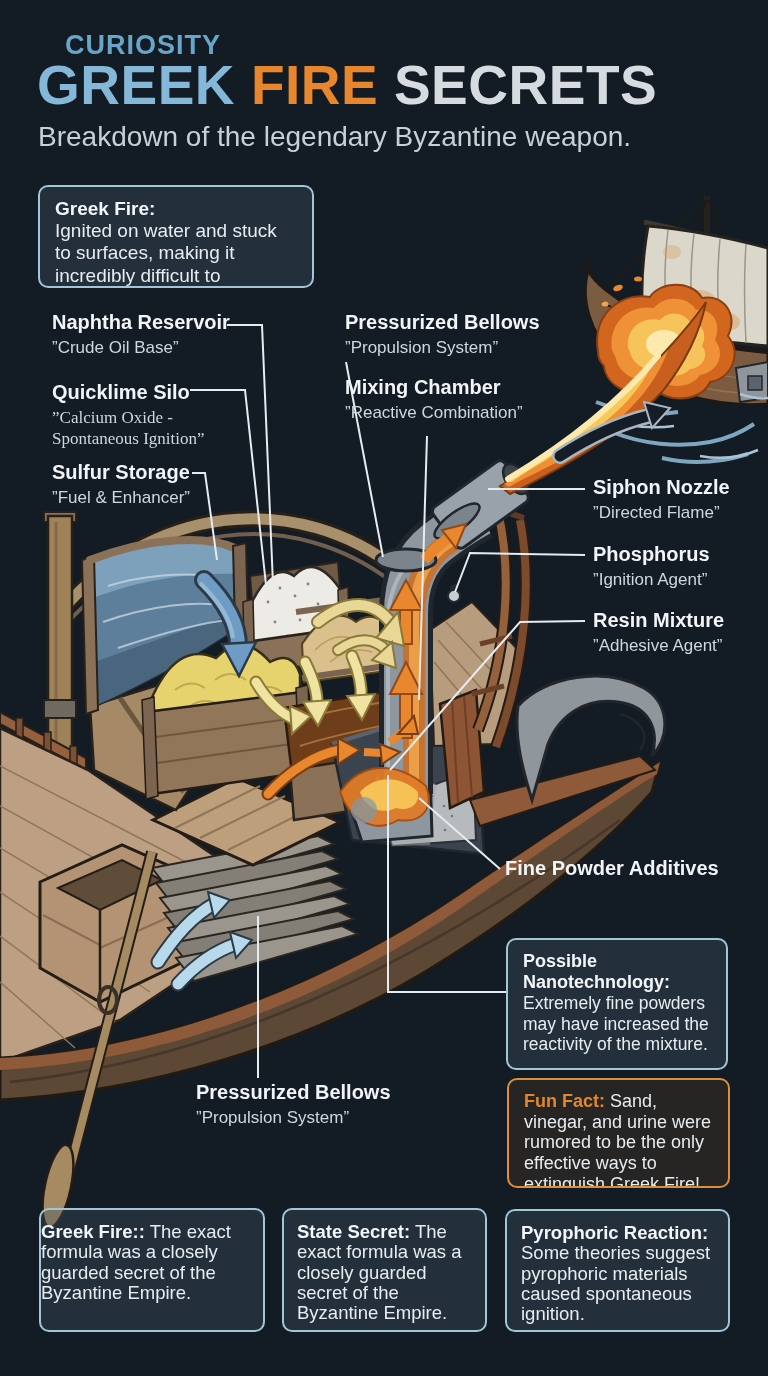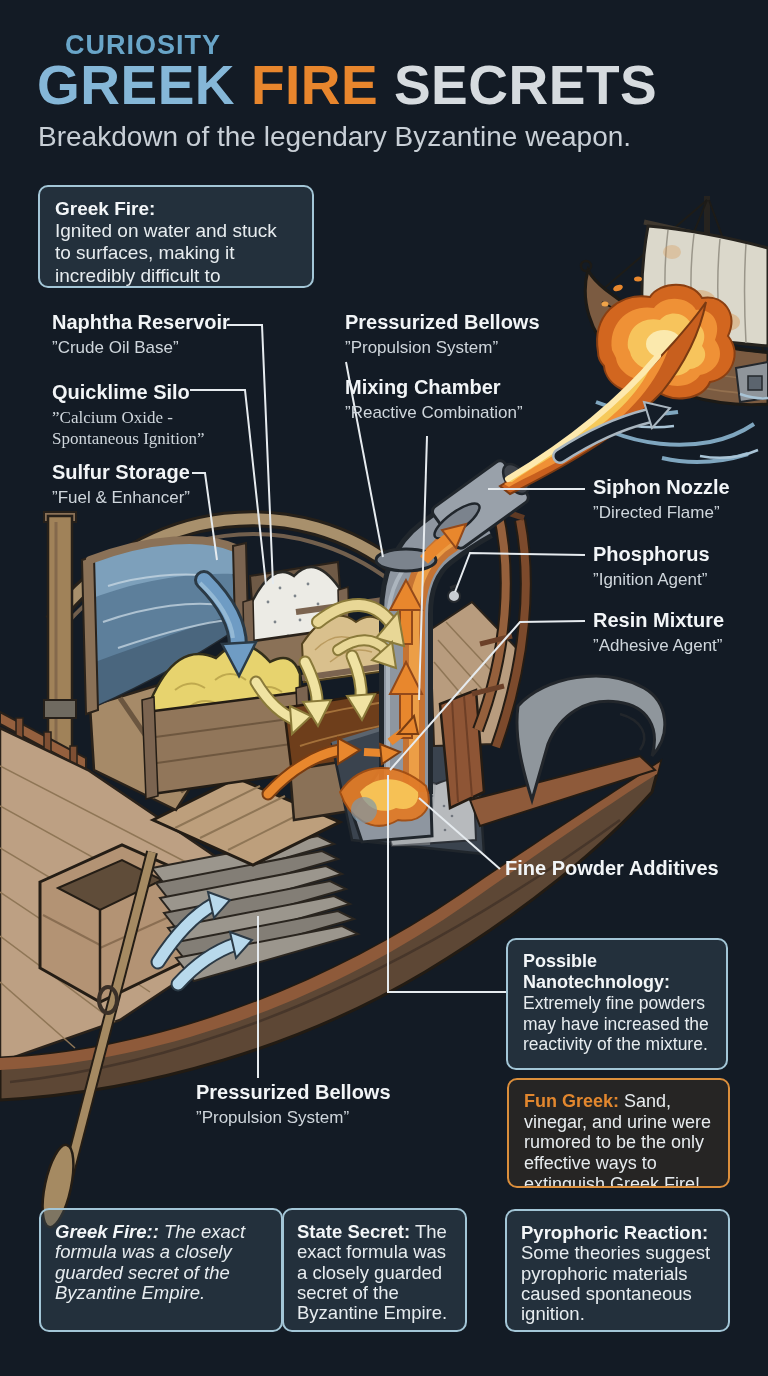--- a/index.html
+++ b/index.html
@@ -19,22 +19,22 @@
          background:rgba(62,84,100,.38);color:#e7ecef;font-size:19px;line-height:1.17;
          padding:11px 15px;box-sizing:border-box;overflow:hidden;}
   .panel .lead{font-weight:bold;color:#f3f6f8;}
   .panel .block{display:block;}
   .panel.orange{border-color:#db8e3b;background:rgba(74,58,34,.35);}
   .panel.orange .lead{color:#e2872e;}
   #box-intro{left:38px;top:185px;width:276px;height:103px;}
   #box-nano{left:506px;top:938px;width:222px;height:132px;font-size:17.5px;line-height:1.17;}
   #box-nano .lead{font-size:18px;}
   #box-funfact{left:507px;top:1078px;width:223px;height:110px;font-size:18px;line-height:1.15;}
-  #box-greekfire2{left:39px;top:1208px;width:244px;height:124px;font-size:18.5px;line-height:1.1;padding:12px 14px;font-style:italic;}
-  #box-statesecret{left:282px;top:1208px;width:185px;height:124px;font-size:18.5px;line-height:1.1;padding:12px 13px;}
+  #box-greekfire2{left:39px;top:1208px;width:226px;height:124px;font-size:18.5px;line-height:1.1;padding:12px 0;}
+  #box-statesecret{left:282px;top:1208px;width:205px;height:124px;font-size:18.5px;line-height:1.1;padding:12px 13px;}
   #box-pyro{left:505px;top:1209px;width:225px;height:123px;font-size:18.5px;line-height:1.1;padding:12px 14px;}
   
   .lbl{position:absolute;z-index:2;color:#f2f5f7;white-space:nowrap;}
   .lbl-t{font-size:20px;font-weight:bold;line-height:1;}
   .lbl-s{font-size:17px;color:#cfd6dc;margin-top:6px;line-height:1.22;}
   .lbl.wrap{white-space:normal;}
   .lbl.wrap .lbl-s{max-width:192px;font-family:Liberation Serif, serif;}
 </style>
 </head>
 <body>
@@ -395,21 +395,21 @@
     <span class="lead block">Greek Fire:</span>
     <span>Ignited on water and stuck to surfaces, making it incredibly difficult to extinguish.”</span>
   </div>
 
   <div class="panel" id="box-nano">
     <span class="lead block">Possible Nanotechnology:</span>
     <span>Extremely fine powders may have increased the reactivity of the mixture.</span>
   </div>
 
   <div class="panel orange" id="box-funfact">
-    <span class="lead">Fun Greek:</span>
+    <span class="lead">Fun Fact:</span>
     <span>Sand, vinegar, and urine were rumored to be the only effective ways to extinguish Greek Fire!</span>
   </div>
 
   <div class="panel" id="box-greekfire2">
     <span class="lead">Greek Fire::</span>
     <span>The exact formula was a closely guarded secret of the Byzantine Empire.</span>
   </div>
 
   <div class="panel" id="box-statesecret">
     <span class="lead">State Secret:</span>

